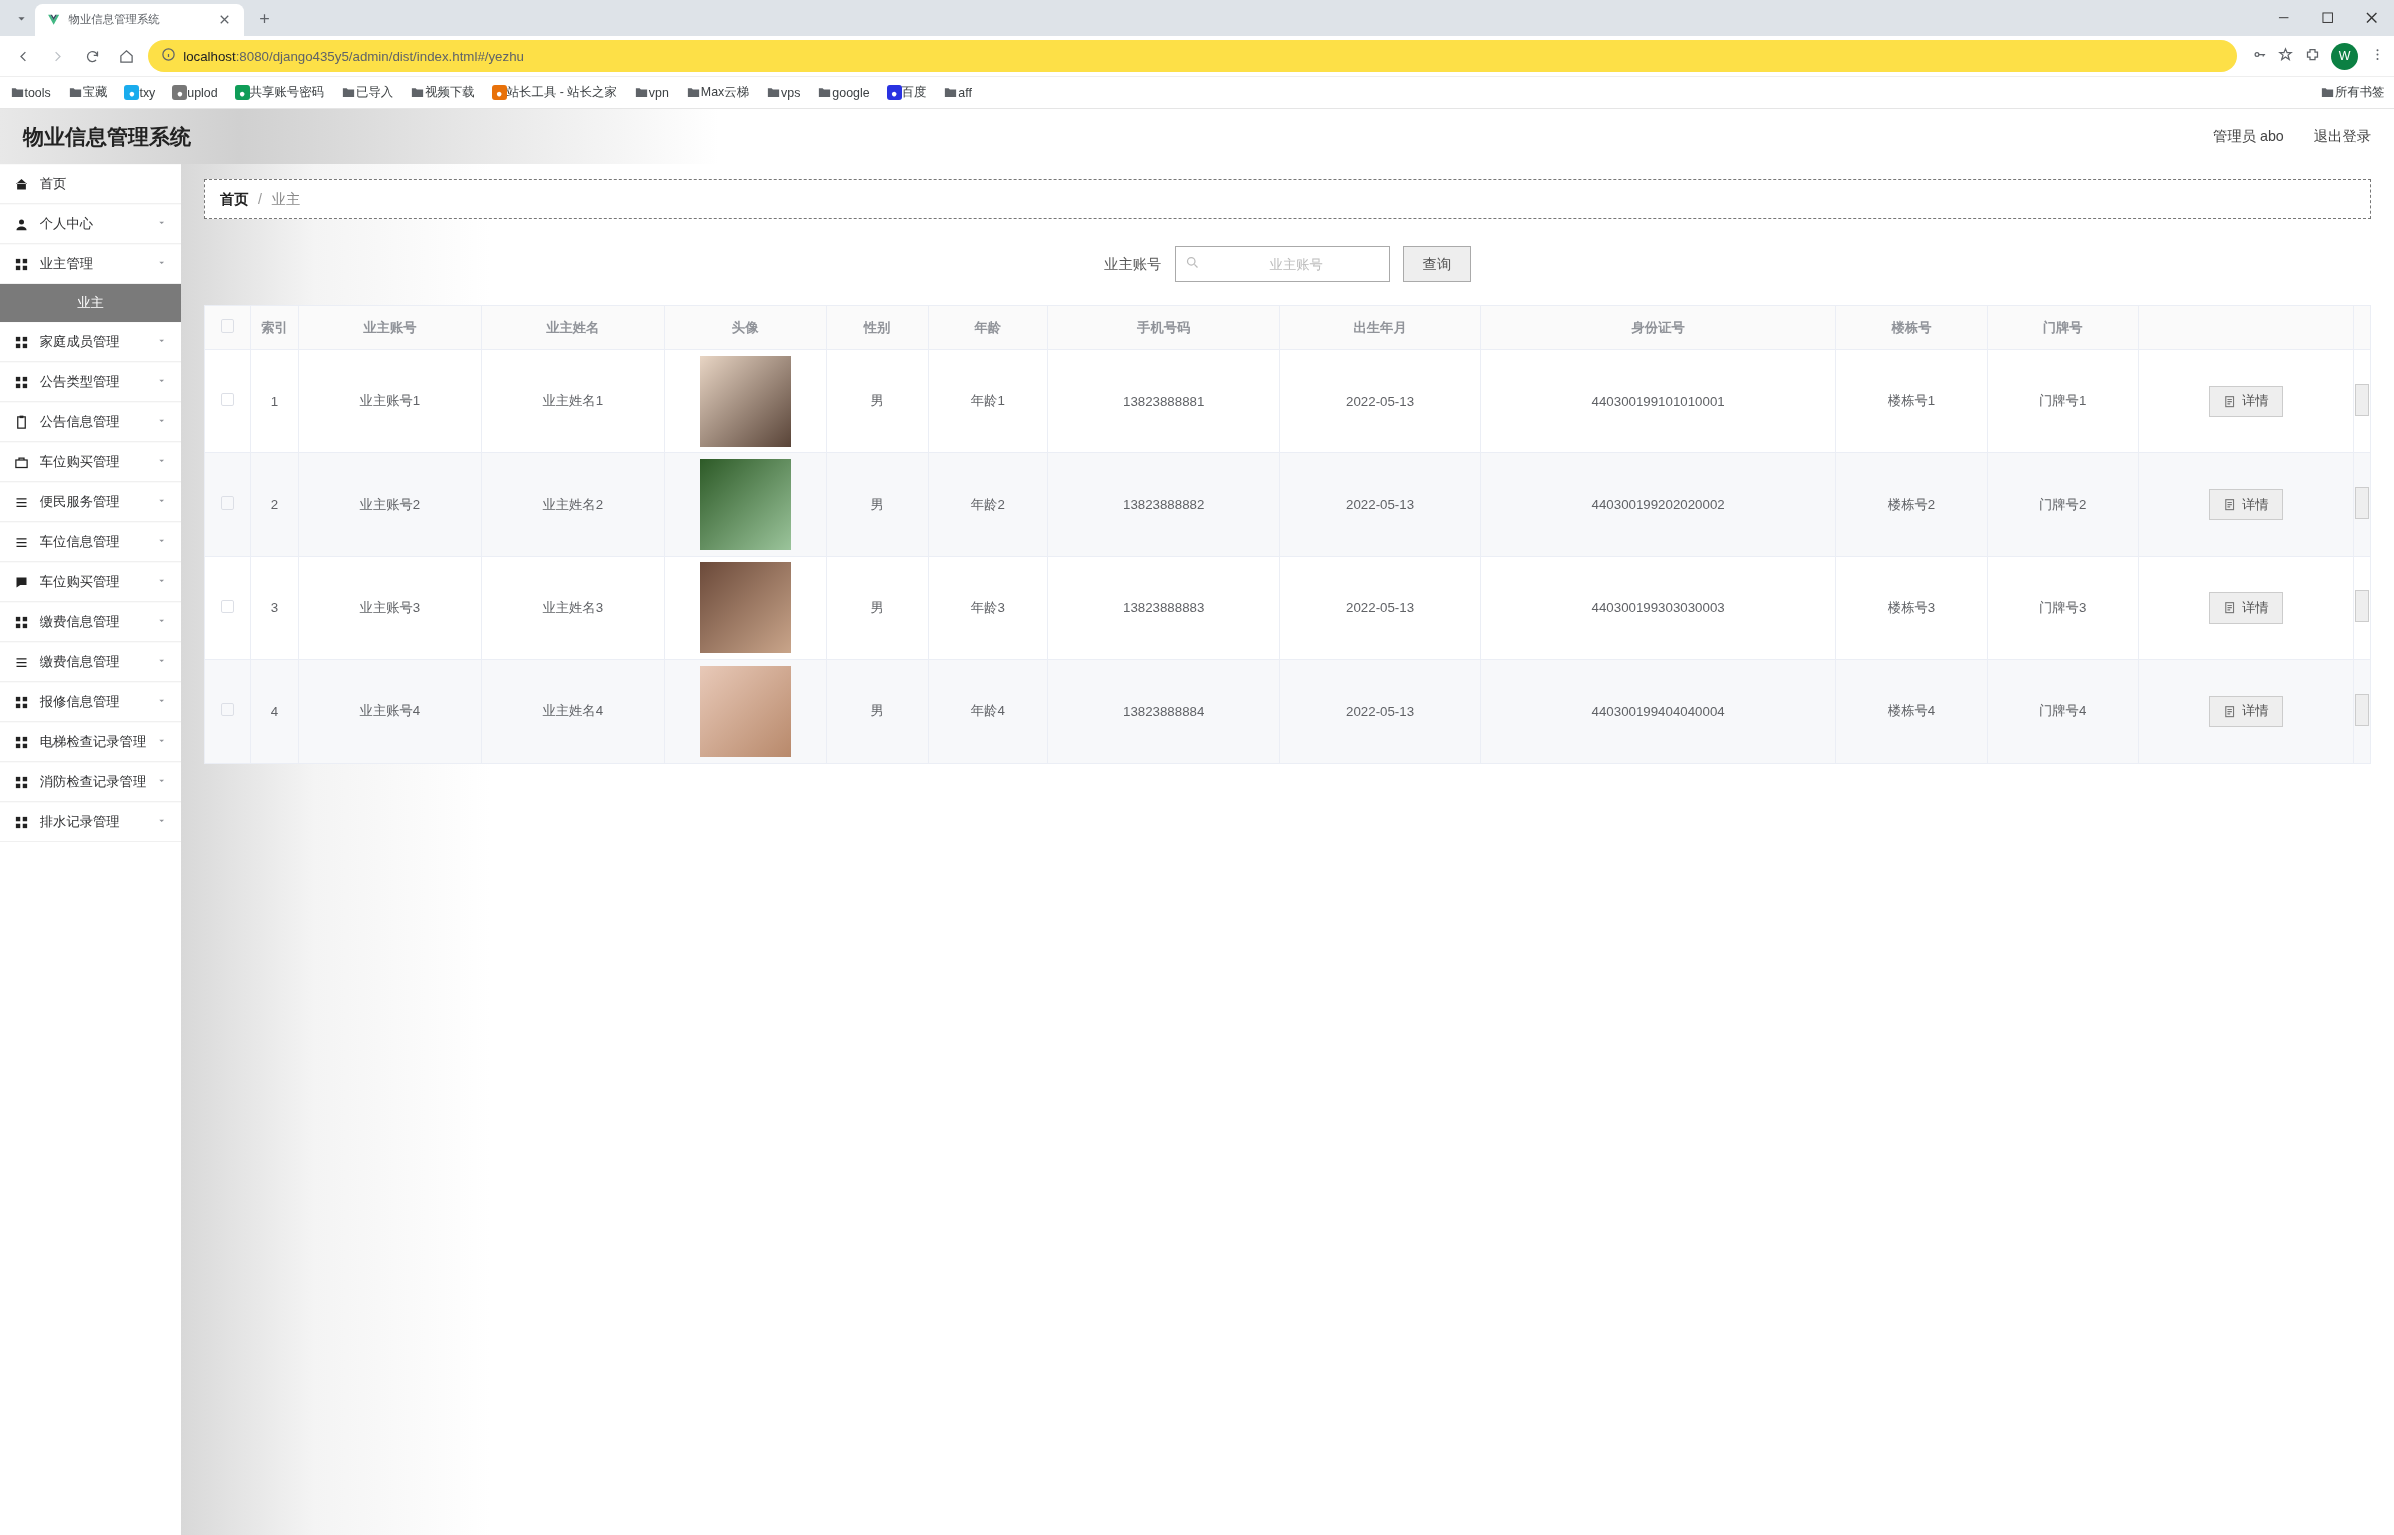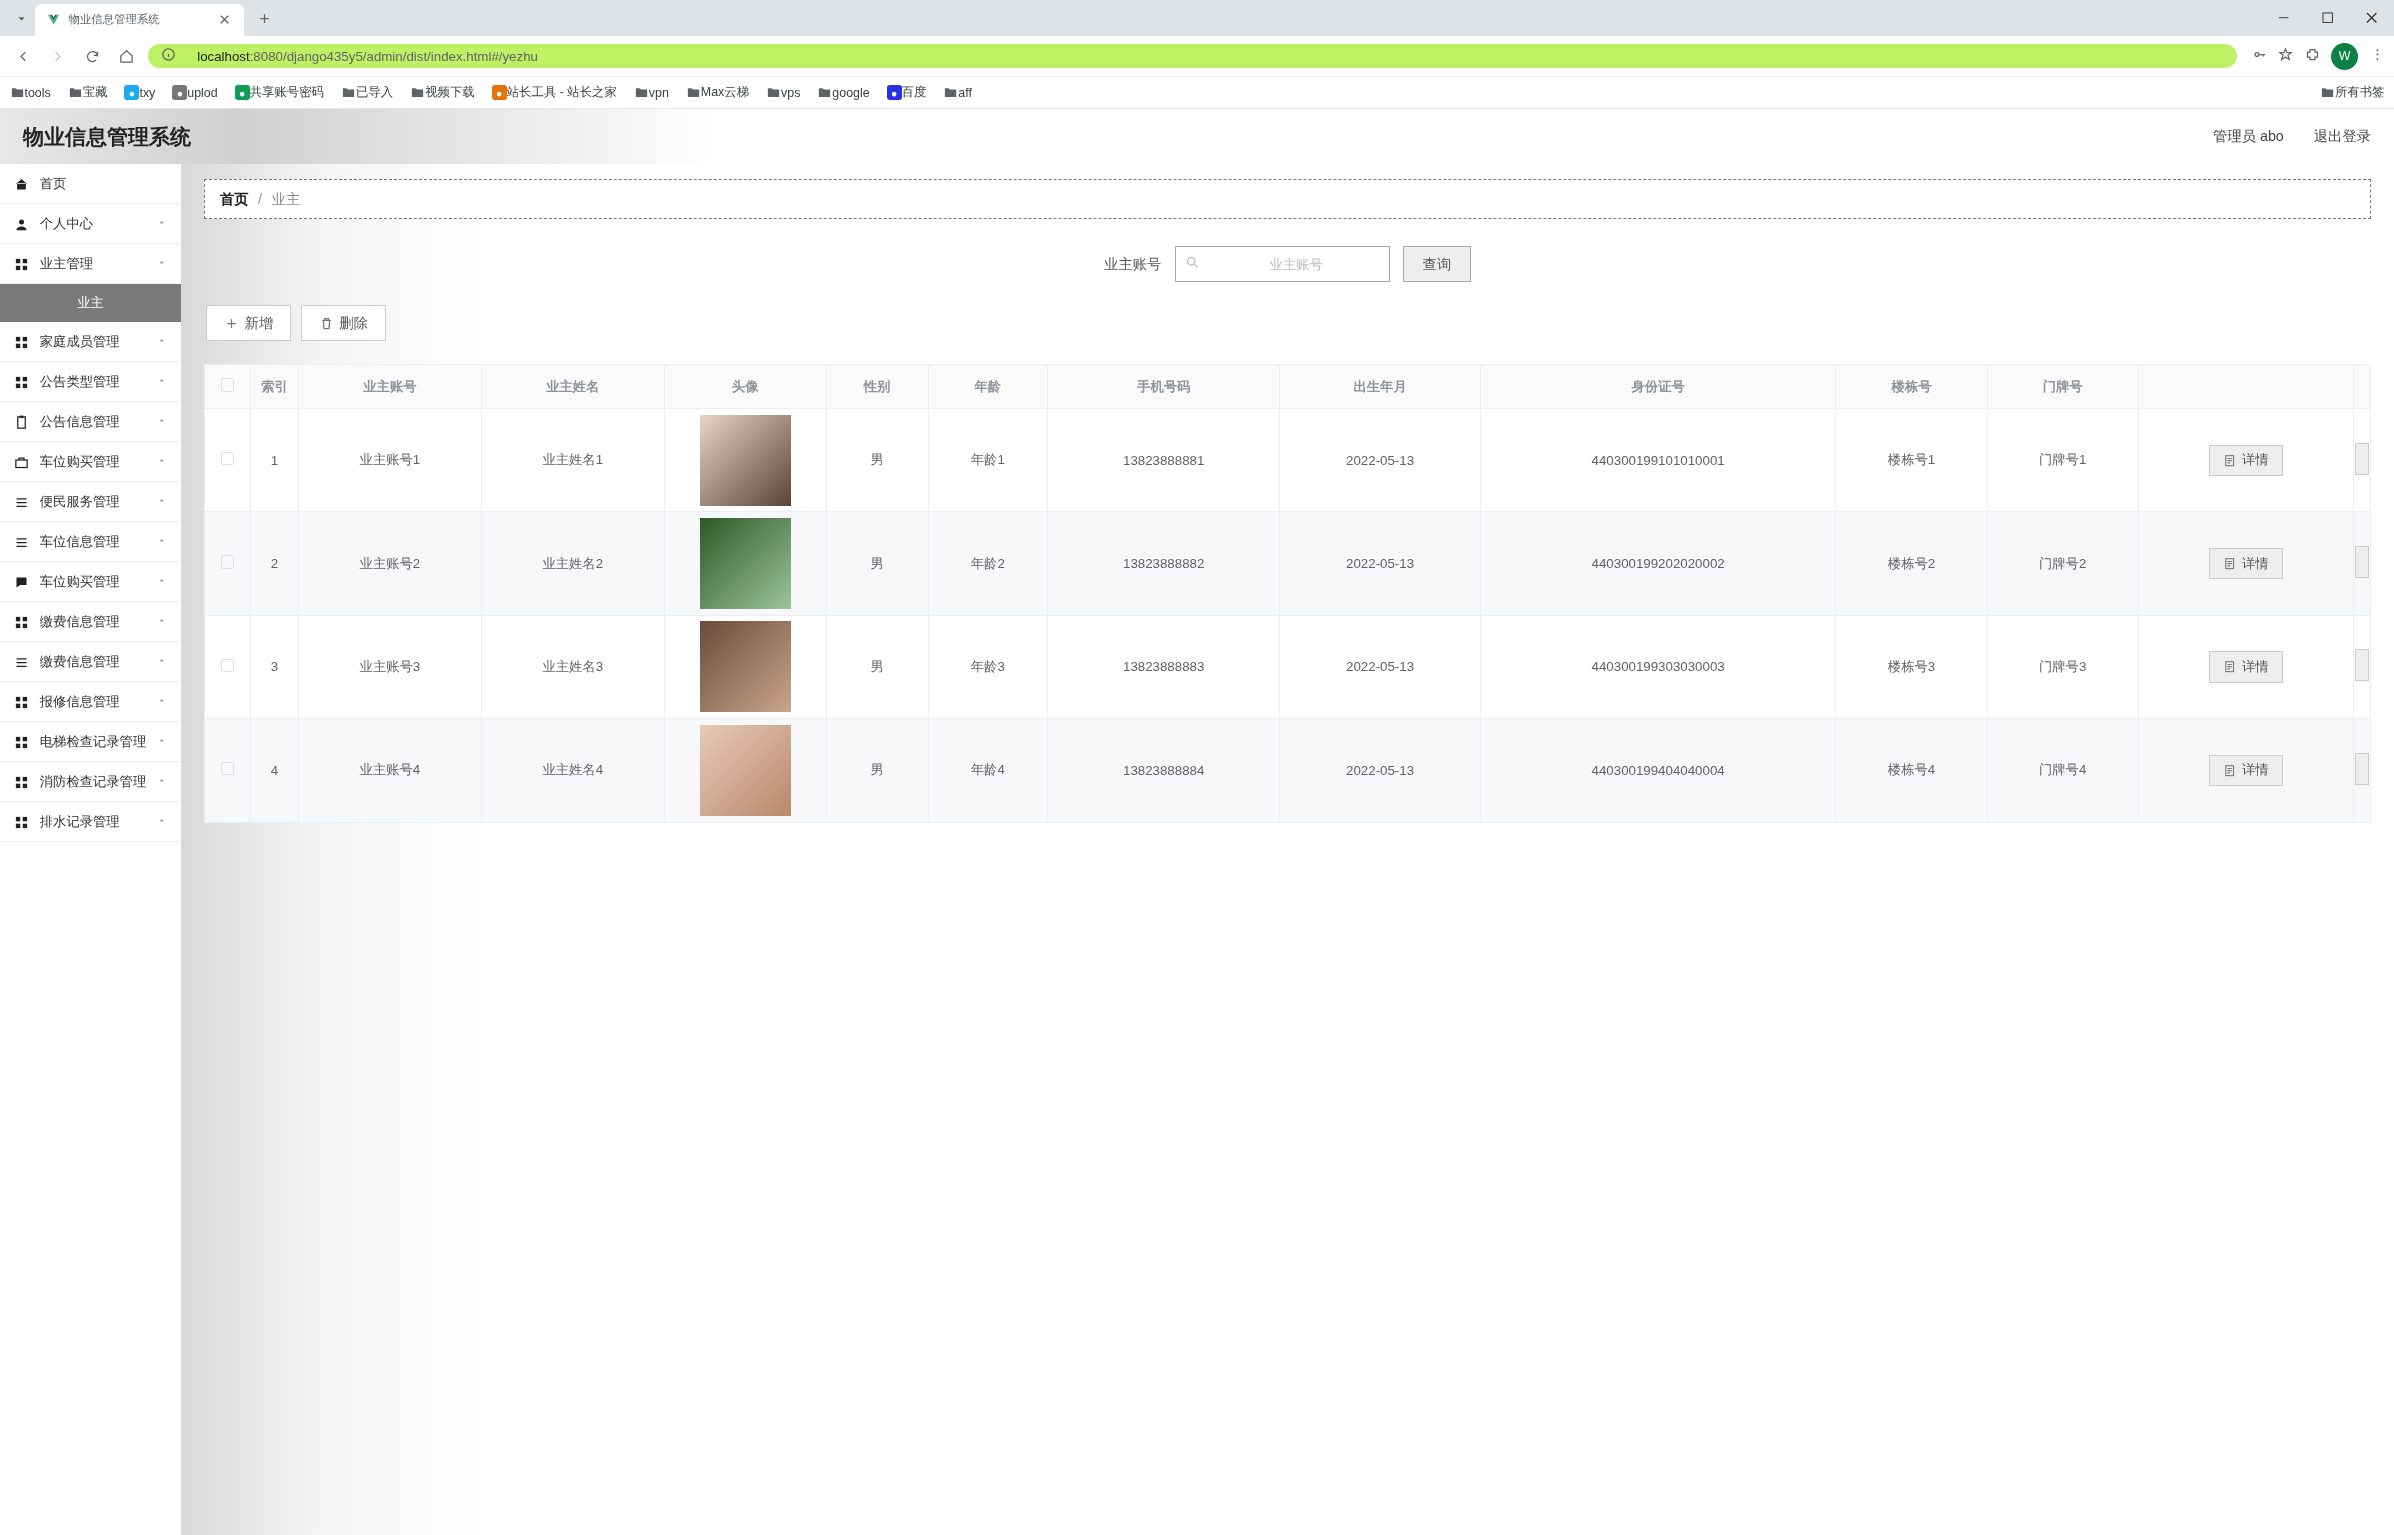--- a/index.html
+++ b/index.html
@@ -20,21 +20,21 @@
 .tab-favicon svg { width: 13.3px; height: 13.3px; }
 .tab-title { flex: 1; font-size: 11.4px; color: #5f6368; }
 .tab-close { width: 15px; height: 15px; display: flex; align-items: center; justify-content: center; cursor: pointer; color: #5f6368; }
 .tab-new { width: 27px; height: 27px; display: flex; align-items: center; justify-content: center; cursor: pointer; color: #5f6368; margin-left: 7.6px; }
 .window-controls { margin-left: auto; display: flex; }
 .win-btn { width: 44px; height: 36px; display: flex; align-items: center; justify-content: center; cursor: pointer; color: #5f6368; }
 
 .nav-bar { display: flex; align-items: center; height: 40px; padding: 0 9.5px; gap: 7.6px; }
 .nav-btn { width: 27px; height: 27px; display: flex; align-items: center; justify-content: center; cursor: pointer; color: #5f6368; border-radius: 13.3px; }
 .nav-btn.disabled { color: #bdc1c6; }
-.url-bar { flex: 1; display: flex; align-items: center; gap: 21px; background: #bef264; border-radius: 17px; height: 24px; padding: 0 13.3px; font-size: 13.3px; color: #202124; }
+.url-bar { flex: 1; display: flex; align-items: center; gap: 7px; background: #fde047; border-radius: 17px; height: 32px; padding: 0 13.3px; font-size: 13.3px; color: #202124; }
 .url-info-icon { color: #5f6368; }
 .url-text .url-host { color: #202124; }
 .url-text .url-path { color: #5f6368; }
 .nav-right { display: flex; align-items: center; gap: 11.4px; margin-left: 7.6px; }
 .avatar-circle { width: 27px; height: 27px; border-radius: 50%; background: #0b8043; color: #fff; display: flex; align-items: center; justify-content: center; font-size: 12.4px; }
 
 .bookmark-bar { display: flex; align-items: center; height: 32px; padding: 0 9.5px; gap: 17px; border-top: 1px solid #eee; }
 .bk-item { display: flex; align-items: center; gap: 0; font-size: 12.4px; color: #3c4043; cursor: pointer; }
 .bk-folder { width: 15px; height: 15px; }
 .bk-folder svg { width: 15px; height: 15px; fill: #5f6368; }
@@ -508,38 +508,20 @@
       <div class="search-input-wrap">
         <span class="s-icon"><svg class="ico" viewBox="0 0 24 24">
               <circle cx="10" cy="10" r="6" fill="none" stroke="#bbb" stroke-width="2"></circle>
               <path stroke="#bbb" stroke-width="2" d="M15 15l5 5"></path>
             </svg></span>
         <input class="search-input" placeholder="业主账号" style="">
       </div>
       <button class="search-btn">查询</button>
     </div>
 
-    <div class="action-row">
-      <button class="act-btn">
-        <span class="ab-icon">
-            <svg class="ico" viewBox="0 0 24 24">
-              <path stroke="#777" stroke-width="2" d="M12 5v14M5 12h14"></path>
-            </svg>
-          </span>
-        <span>新增</span>
-      </button>
-      <button class="act-btn">
-        <span class="ab-icon">
-            <svg class="ico" viewBox="0 0 24 24">
-              <path fill="none" stroke="#777" stroke-width="2" d="M5 7h14M9 7V4h6v3M7 7l1 13h8l1-13"></path>
-            </svg>
-          </span>
-        <span>删除</span>
-      </button>
-    </div>
 
     <div class="table-wrap">
       <table>
         <thead>
           <tr>
             <th class="cell-chk"><span class="row-checkbox"></span></th>
             <th class="cell-idx">索引</th>
             <th>业主账号</th>
             <th>业主姓名</th>
             <th class="cell-avatar">头像</th>

